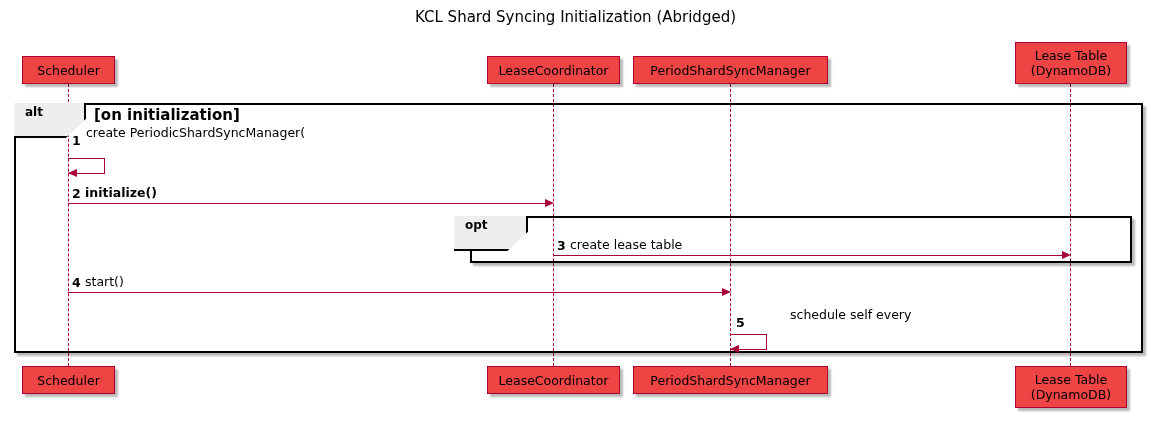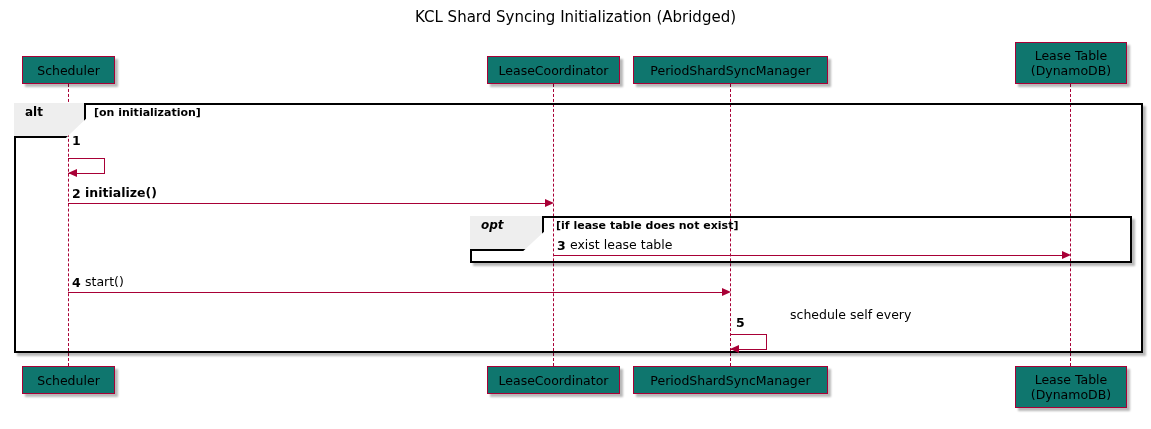--- a/index.html
+++ b/index.html
@@ -25,21 +25,21 @@
     text-align: center;
     font-size: 15px;
     color: #000000;
     white-space: nowrap;
   }
 
   
   .participant {
     position: absolute;
     box-sizing: border-box;
-    background: #0f766e;
+    background: #ef4444;
     border: 1.5px solid #A80036;
     box-shadow: 3px 3px 2px rgba(0,0,0,0.28);
     color: #000000;
     font-size: 12.5px;
     line-height: 15px;
     text-align: center;
     display: flex;
     align-items: center;
     justify-content: center;
     flex-direction: column;
@@ -74,21 +74,21 @@
     padding-left: 11px;
     padding-right: 22px;
     border-right: 2px solid #000000;
     border-bottom: 2px solid #000000;
     white-space: nowrap;
     
     clip-path: polygon(0 0, 100% 0, 100% 45%, 72% 100%, 0 100%);
   }
   .frag-guard {
     position: absolute;
-    font-size: 11px;
+    font-size: 15px;
     font-weight: bold;
     color: #000000;
     white-space: nowrap;
   }
 
   
   .msg-line {
     position: absolute;
     height: 0;
     border-top: 1.5px solid #A80036;
@@ -143,51 +143,51 @@
   <div class="lifeline" style="left:68px; top:84px; height:282px;"></div>
   <div class="lifeline" style="left:553px; top:84px; height:282px;"></div>
   <div class="lifeline" style="left:730px; top:84px; height:282px;"></div>
   <div class="lifeline" style="left:1070px; top:84px; height:282px;"></div>
 
   <div class="fragment" style="left:14px; top:103px; width:1129px; height:250px;"></div>
   <div class="frag-label" style="left:14px; top:103px; width:72px;">alt</div>
   <div class="frag-guard" style="left:94px; top:106px;">[on initialization]</div>
 
   <div class="fragment" style="left:470px; top:216px; width:662px; height:47px;"></div>
-  <div class="frag-label" style="left:470px; top:216px; width:74px;font-style:italic;">opt</div>
-  <div class="frag-guard" style="left:556px; top:219px;">[if lease table does not exist]</div>
+  <div class="frag-label" style="left:454px; top:216px; width:74px;">opt</div>
 
   <div class="participant" style="left:22px; top:56px; width:93px; height:28px;">
     <span>Scheduler</span>
   </div>
 
   <div class="participant" style="left:487px; top:56px; width:133px; height:28px;">
     <span>LeaseCoordinator</span>
   </div>
 
   <div class="participant" style="left:633px; top:56px; width:195px; height:28px;">
     <span>PeriodShardSyncManager</span>
   </div>
 
   <div class="participant" style="left:1015px; top:42px; width:112px; height:42px;">
     <span>Lease Table</span>
     <span>(DynamoDB)</span>
   </div>
 
   <div class="msg-seq" style="left:72px; top:133px;">1</div>
+  <div class="msg-label" style="left:86px; top:126px;">create PeriodicShardSyncManager(</div>
   <div class="self-loop" style="left:68px; top:158px; width:37px; height:16px;"></div>
   <div class="msg-arrow-left" style="left:68px; top:169px;"></div>
 
   <div class="msg-seq" style="left:72px; top:186px;">2</div>
   <div class="msg-label" style="left:85px; top:186px;font-weight:bold;">initialize()</div>
   <div class="msg-line" style="left:68px; top:203px; width:477px;"></div>
   <div class="msg-arrow-right" style="left:545px; top:199px;"></div>
 
   <div class="msg-seq" style="left:557px; top:238px;">3</div>
-  <div class="msg-label" style="left:570px; top:238px;">exist lease table</div>
+  <div class="msg-label" style="left:570px; top:238px;">create lease table</div>
   <div class="msg-line" style="left:553px; top:255px; width:509px;"></div>
   <div class="msg-arrow-right" style="left:1062px; top:251px;"></div>
 
   <div class="msg-seq" style="left:72px; top:275px;">4</div>
   <div class="msg-label" style="left:85px; top:275px;">start()</div>
   <div class="msg-line" style="left:68px; top:292px; width:654px;"></div>
   <div class="msg-arrow-right" style="left:722px; top:288px;"></div>
 
   <div class="msg-seq" style="left:736px; top:315px;">5</div>
   <div class="msg-label" style="left:750px; top:308px;margin-left:40px;">schedule self every</div>

